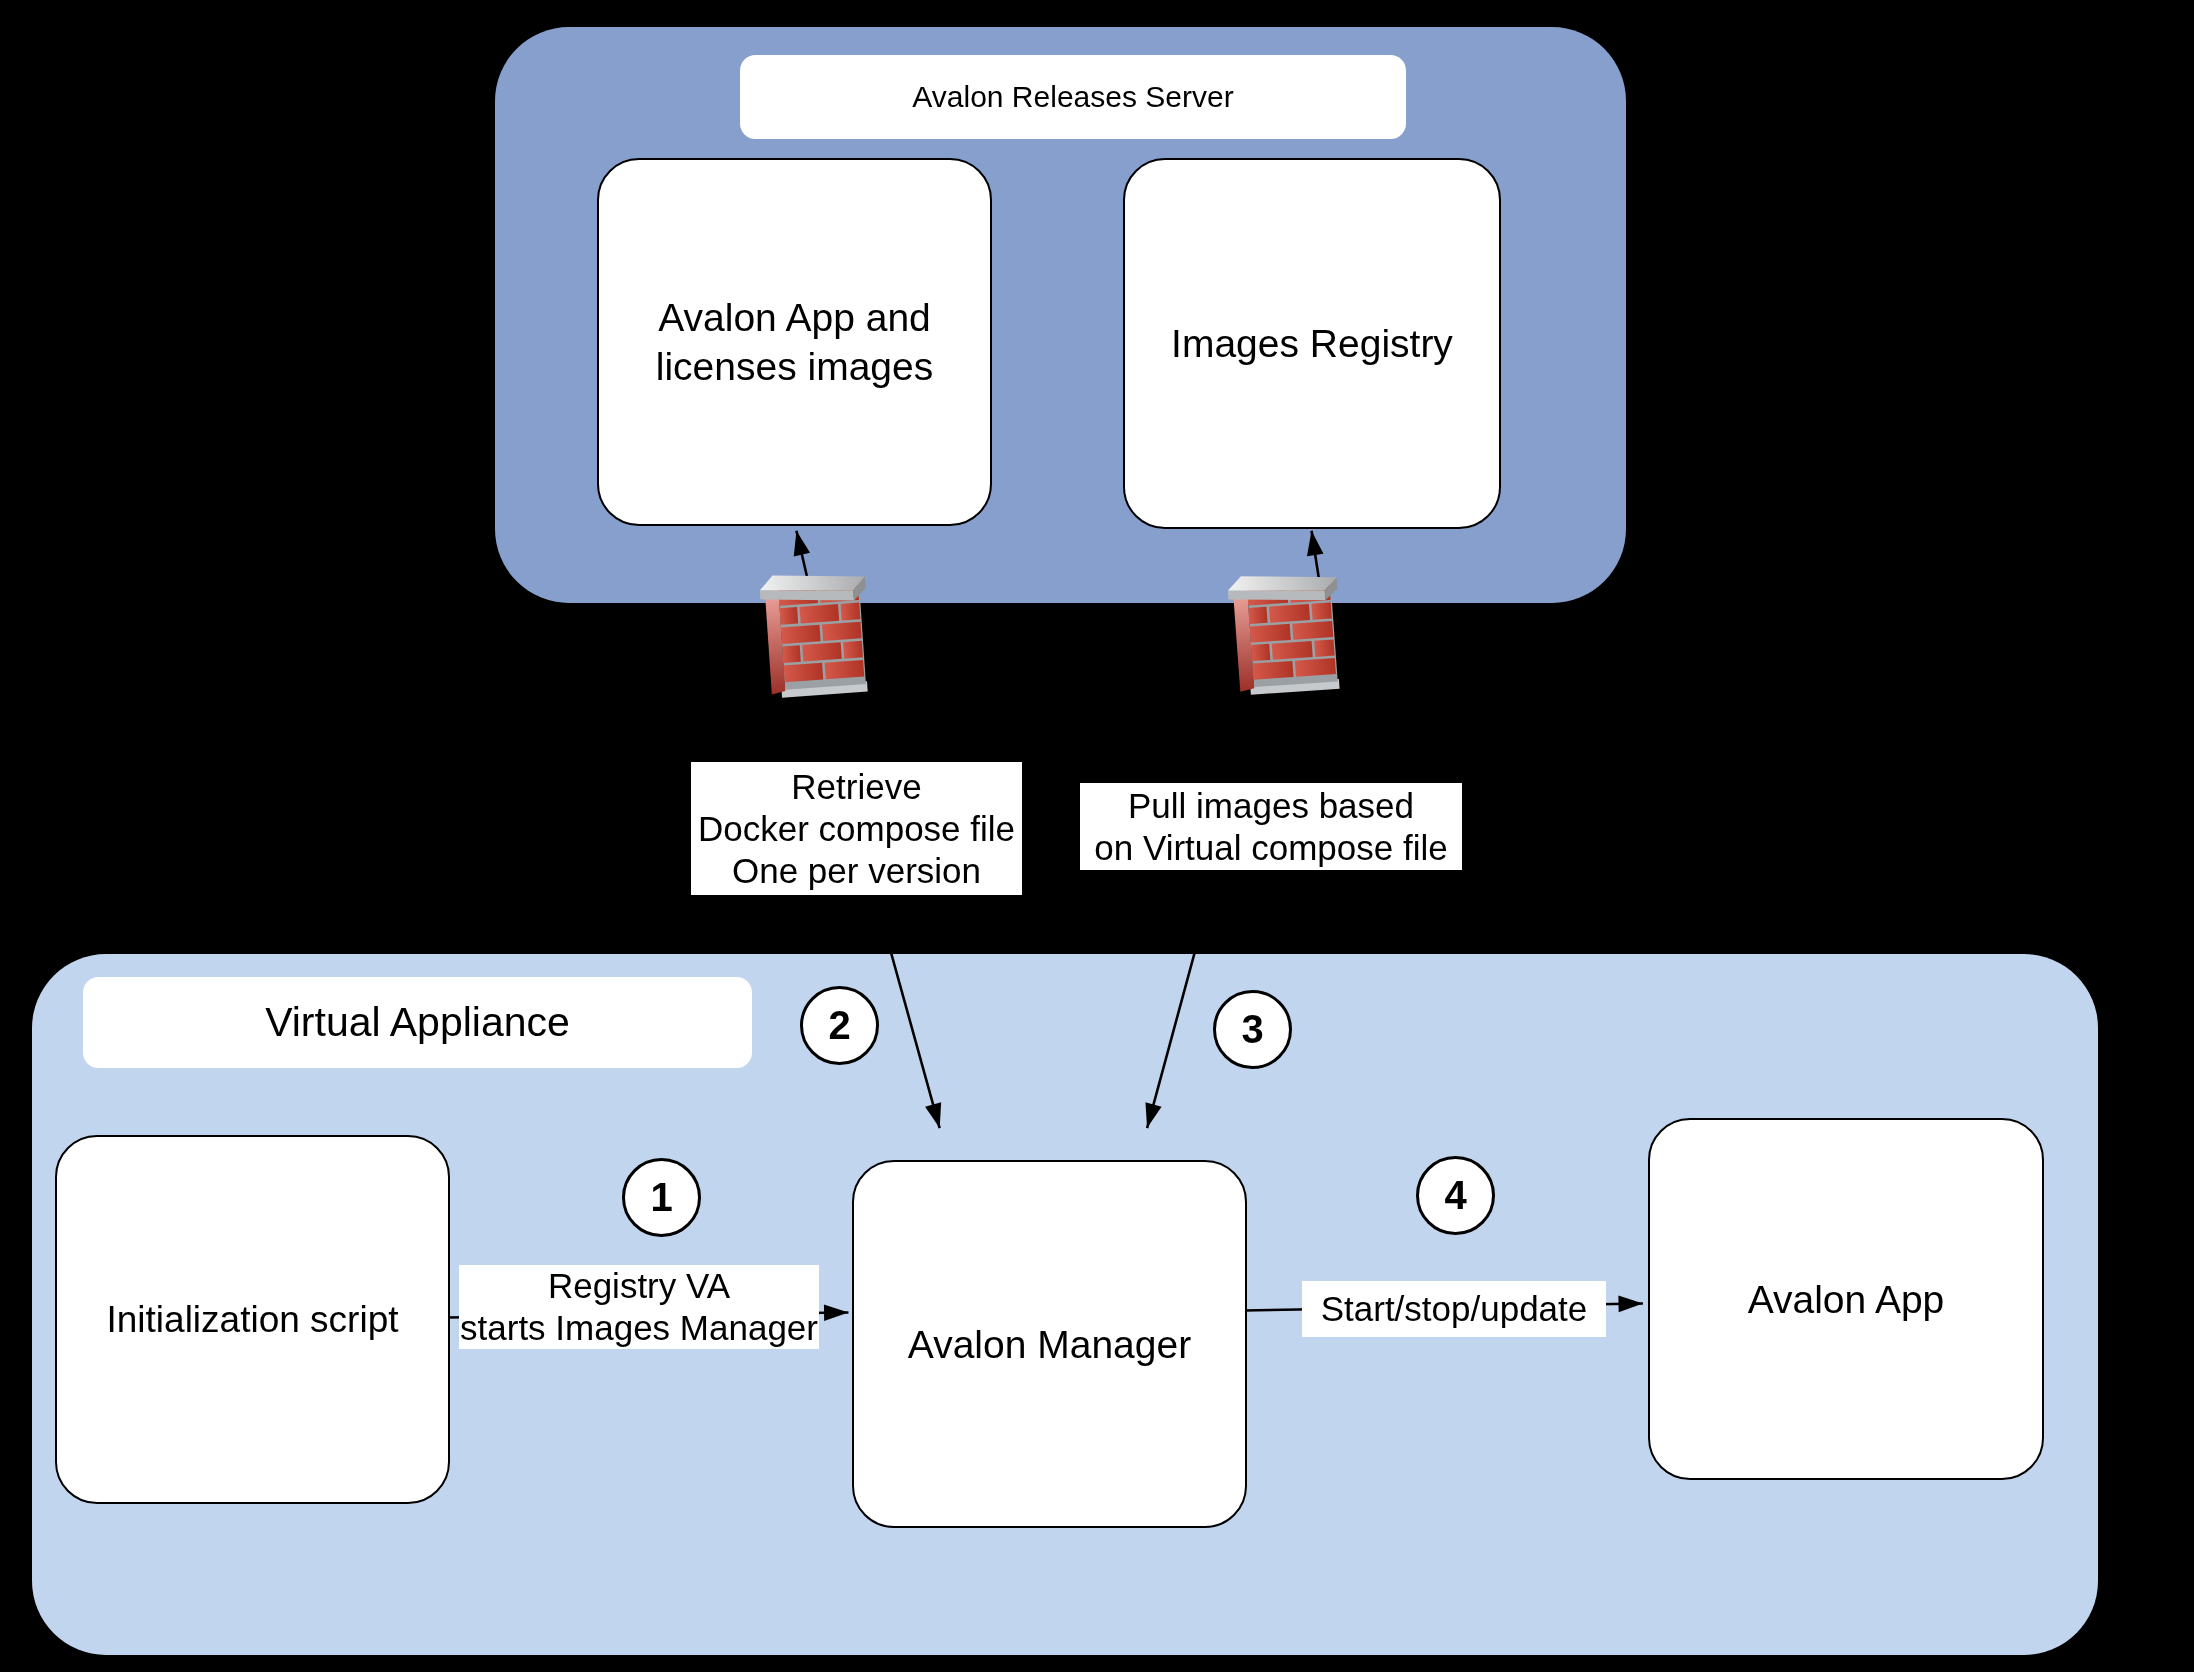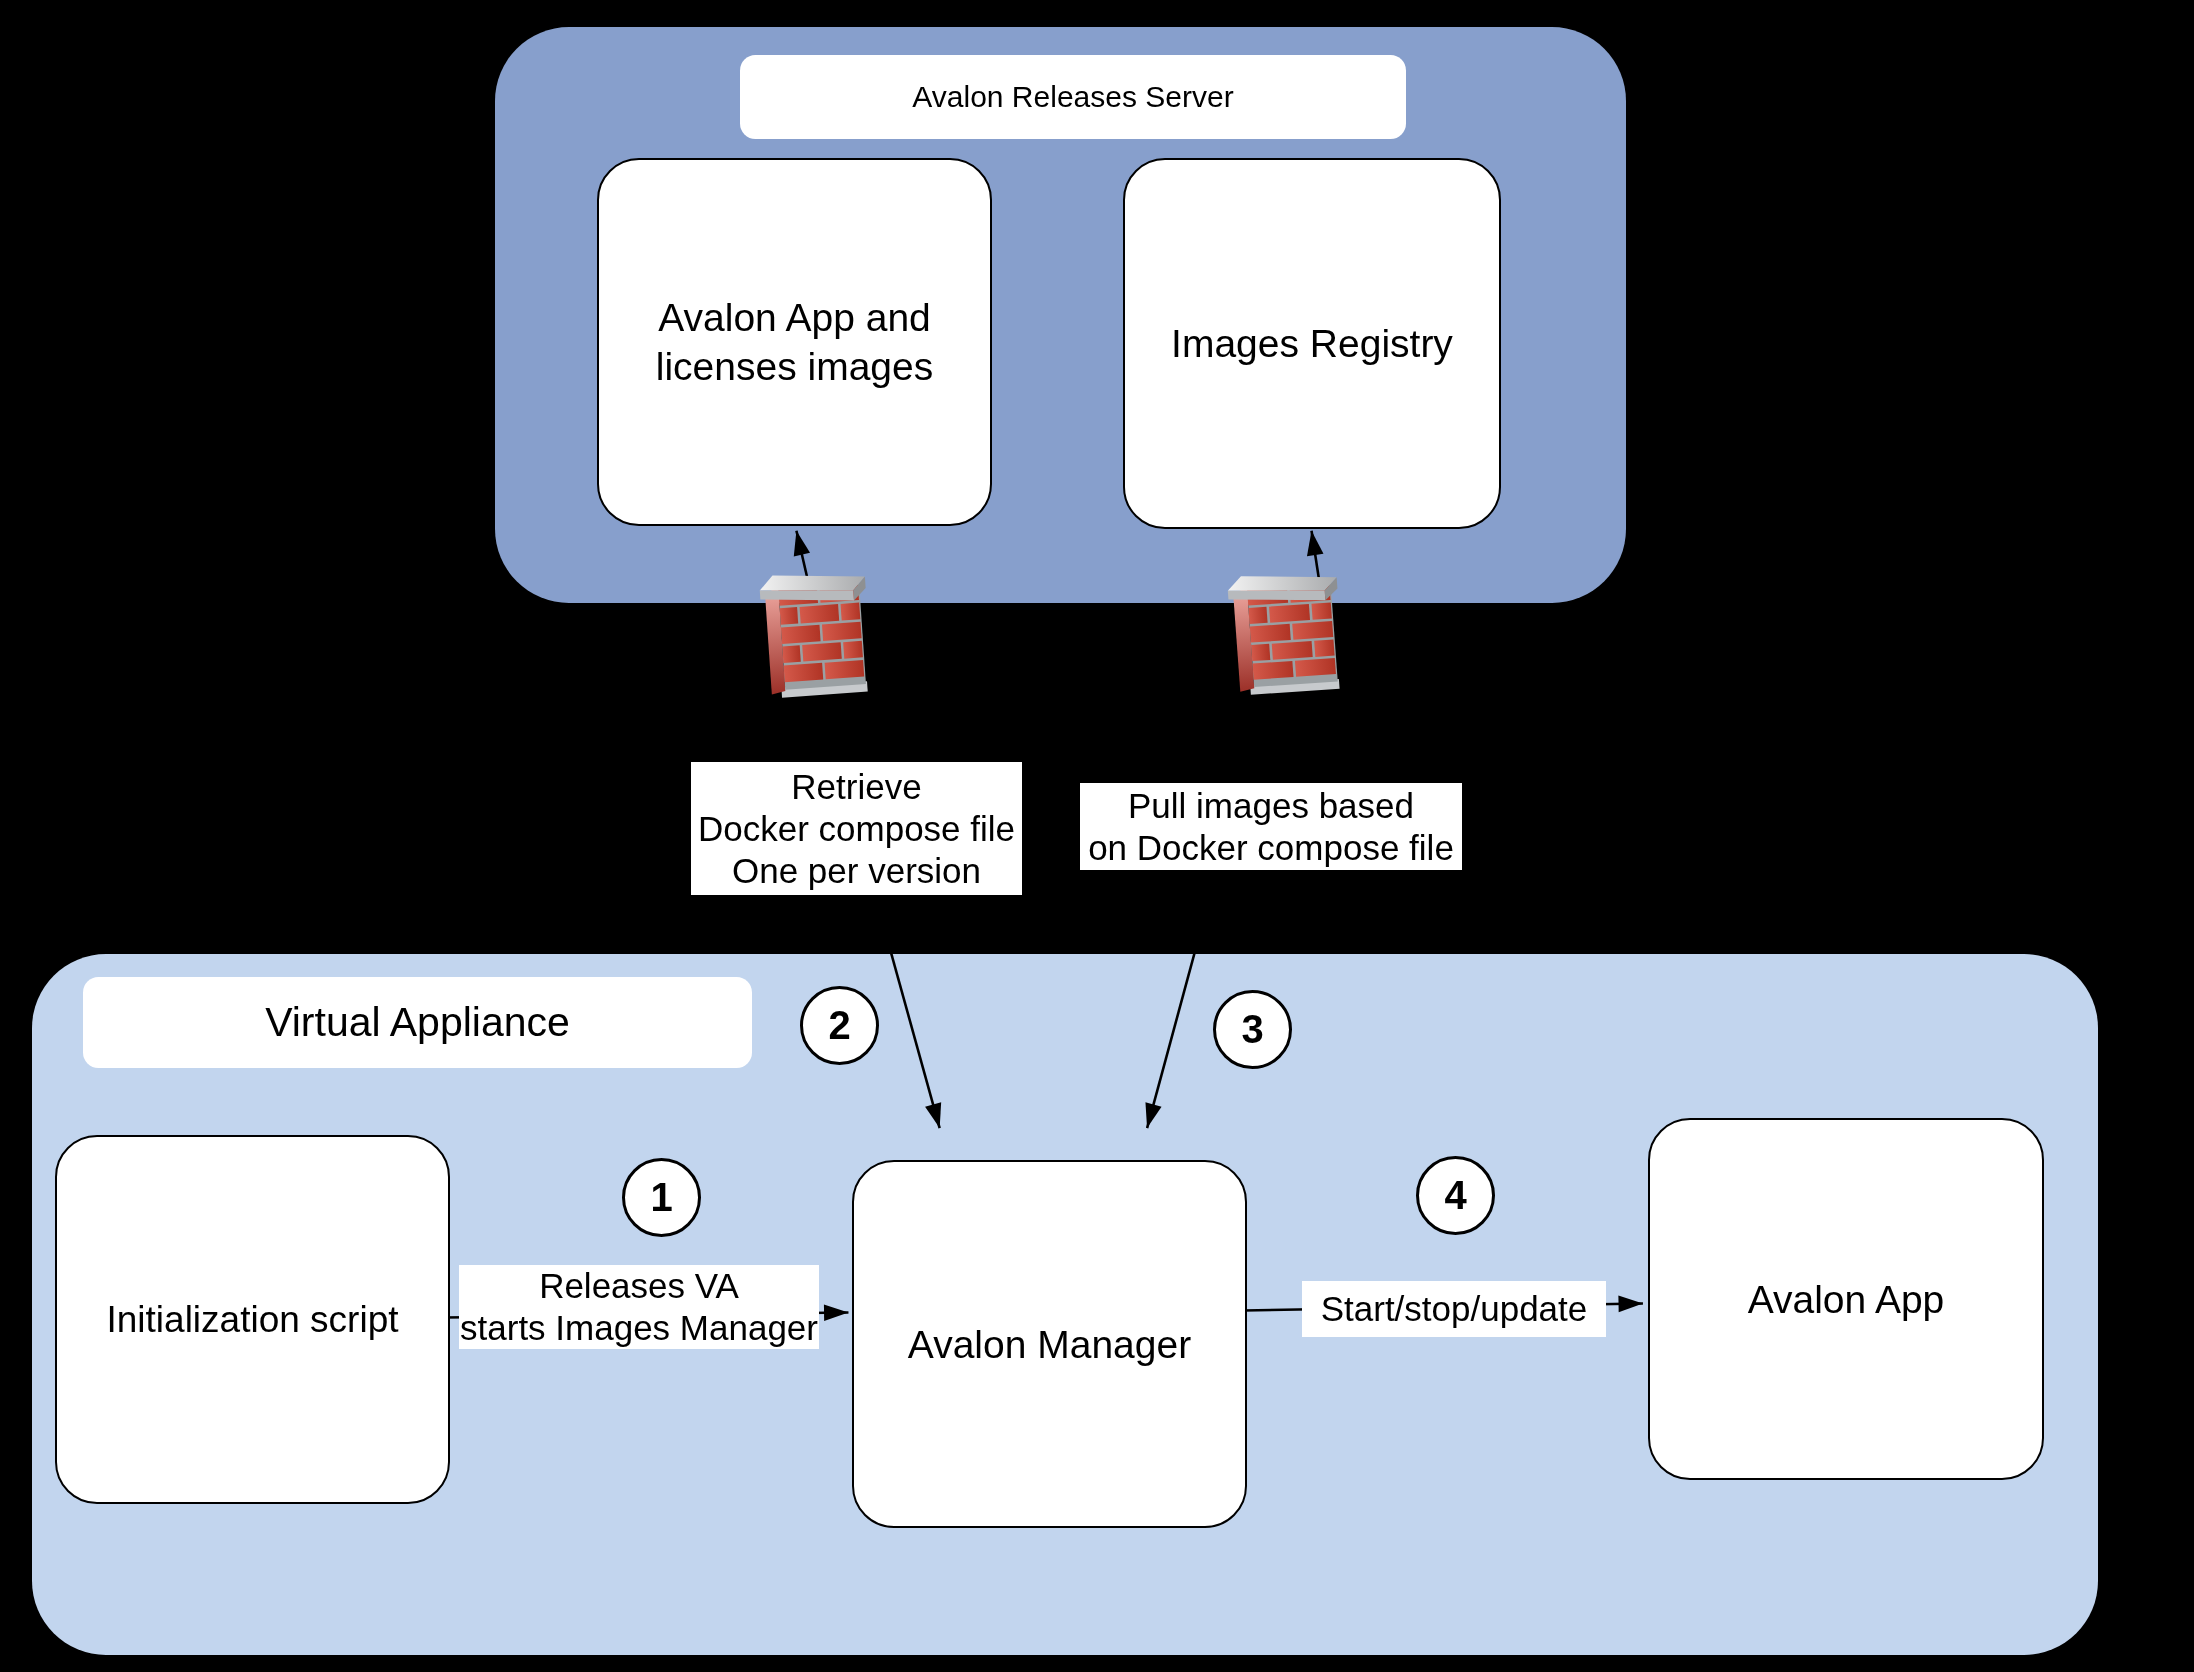--- a/index.html
+++ b/index.html
@@ -163,24 +163,24 @@
     </g>
   </svg>
 
   <div class="elabel" id="label-retrieve">
     <span>Retrieve</span>
     <span>Docker compose file</span>
     <span>One per version</span>
   </div>
   <div class="elabel" id="label-pull">
     <span>Pull images based</span>
-    <span>on Docker compose file</span>
+    <span>on Virtual compose file</span>
   </div>
   <div class="elabel" id="label-configure">
-    <span>Releases VA</span>
+    <span>Registry VA</span>
     <span>starts Images Manager</span>
   </div>
   <div class="elabel" id="label-startstop">
     <span>Start/stop/update</span>
   </div>
 
   <div class="stepcircle" id="circle-1">
     <span>1</span>
   </div>
   <div class="stepcircle" id="circle-2">

